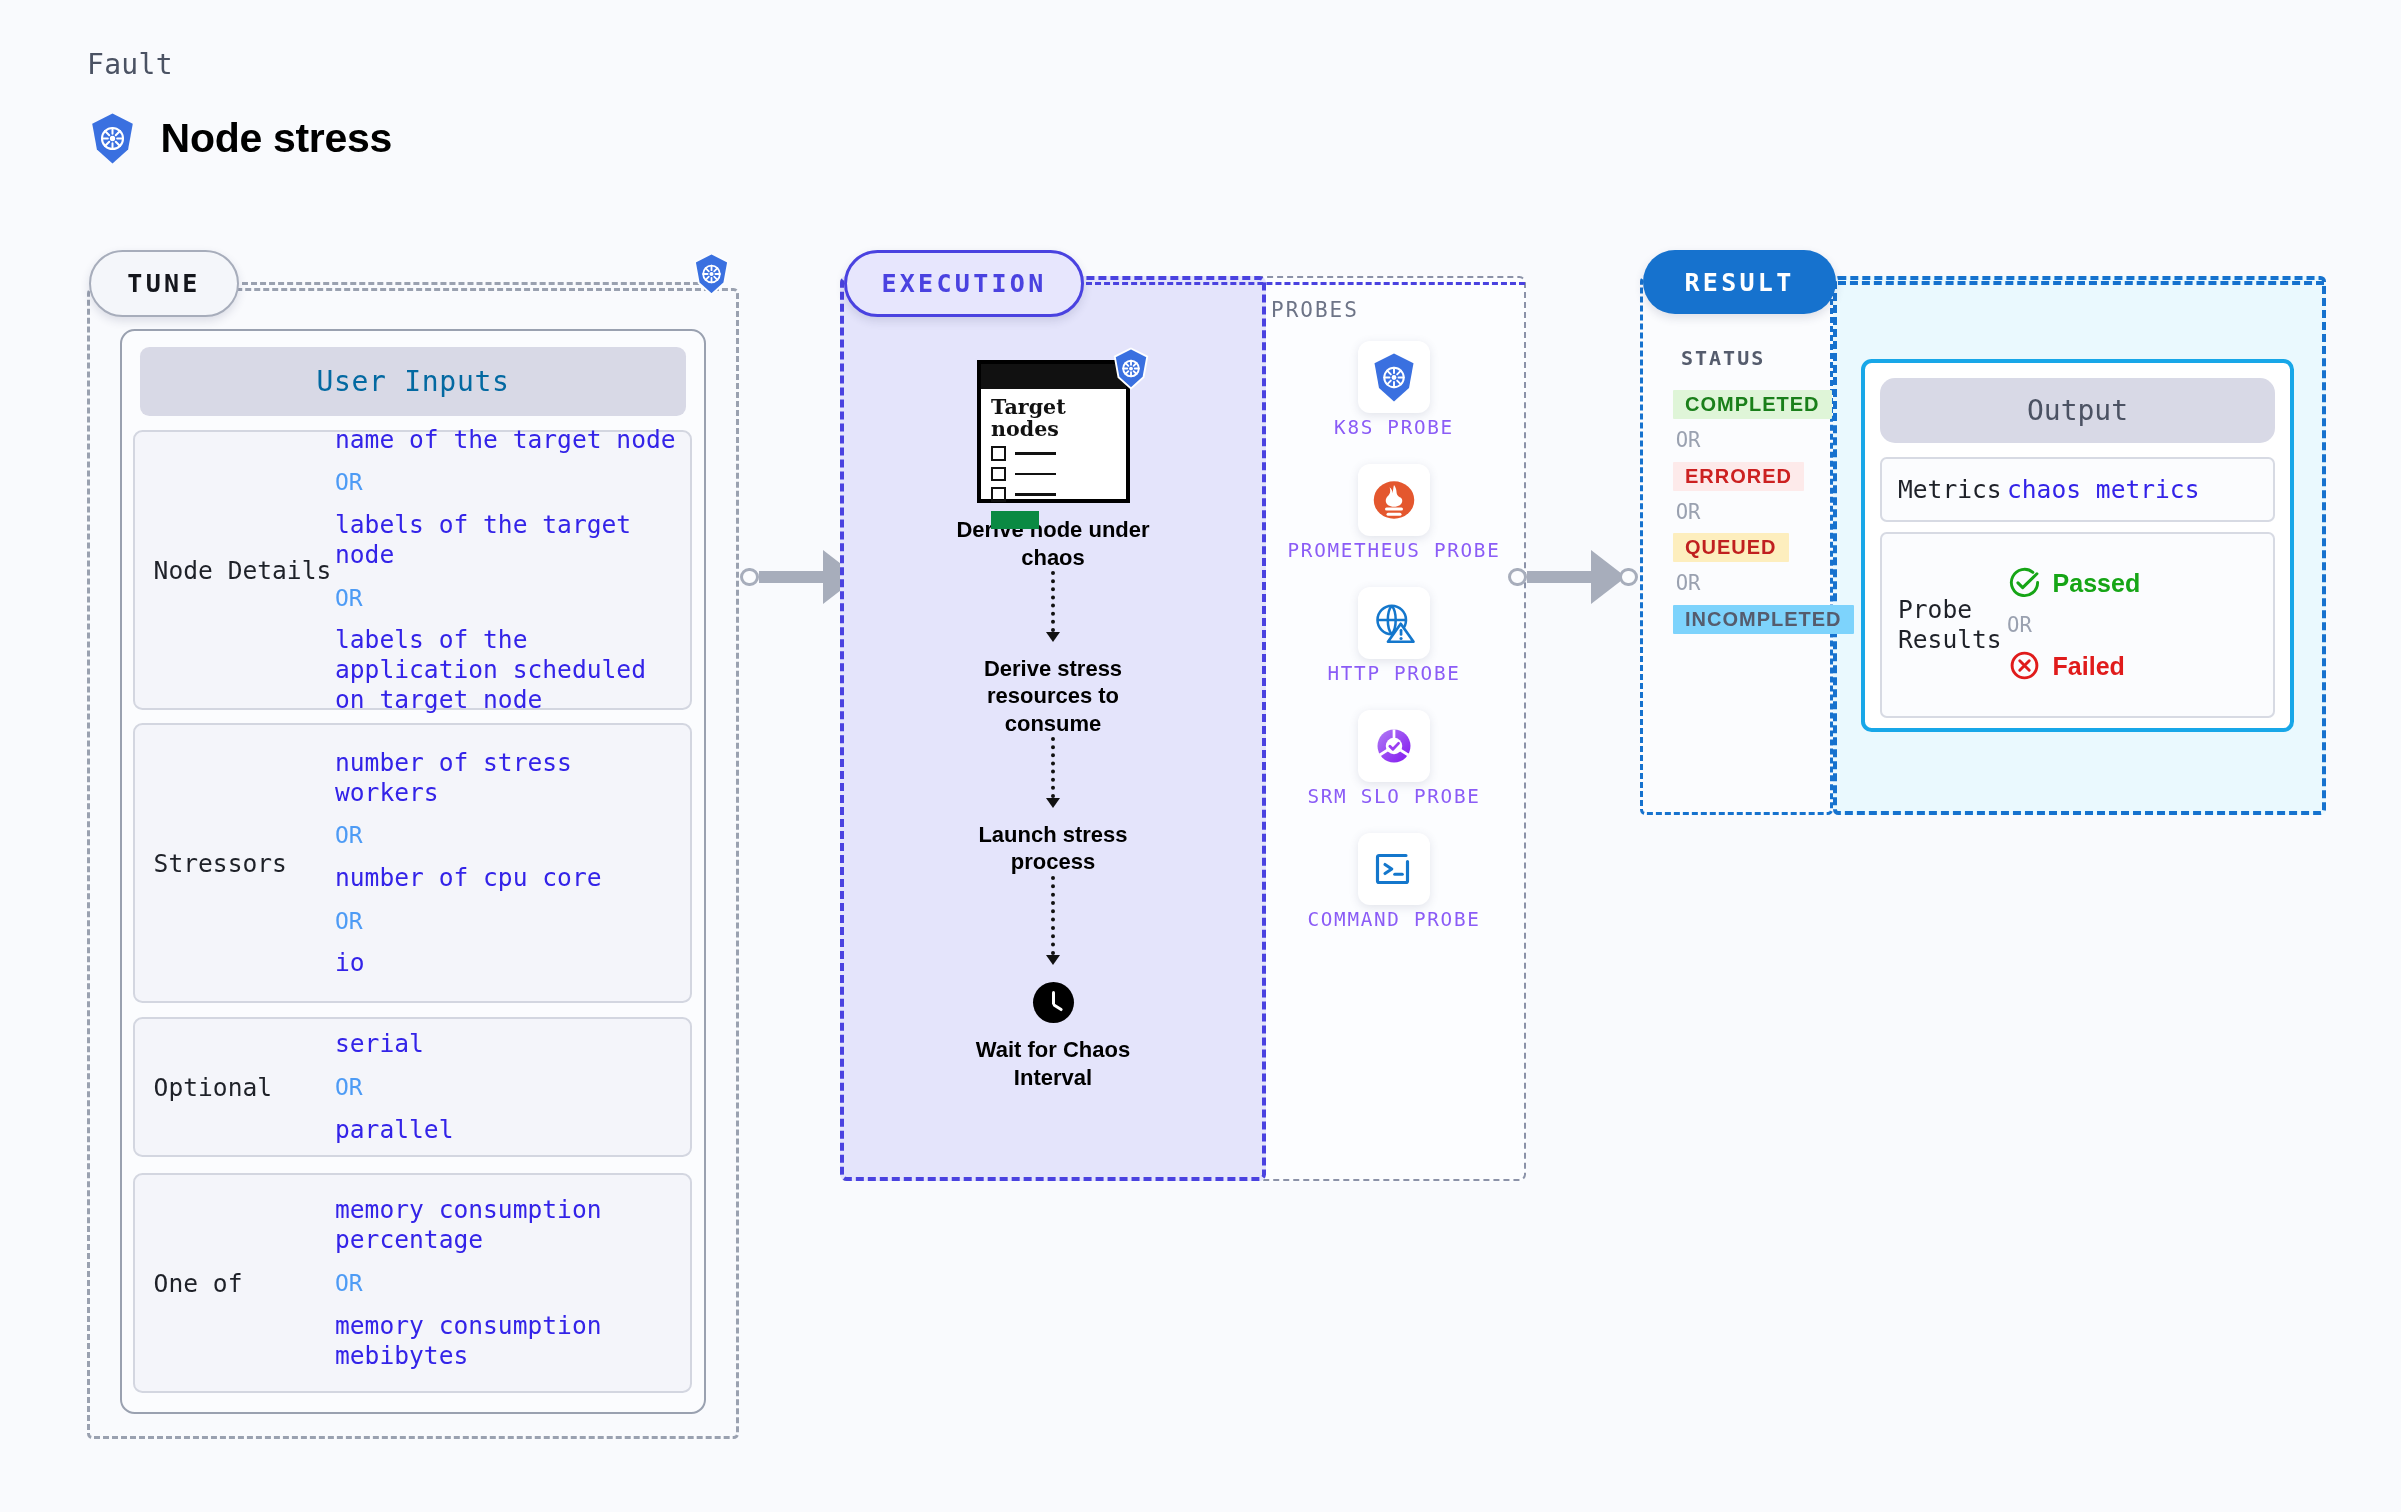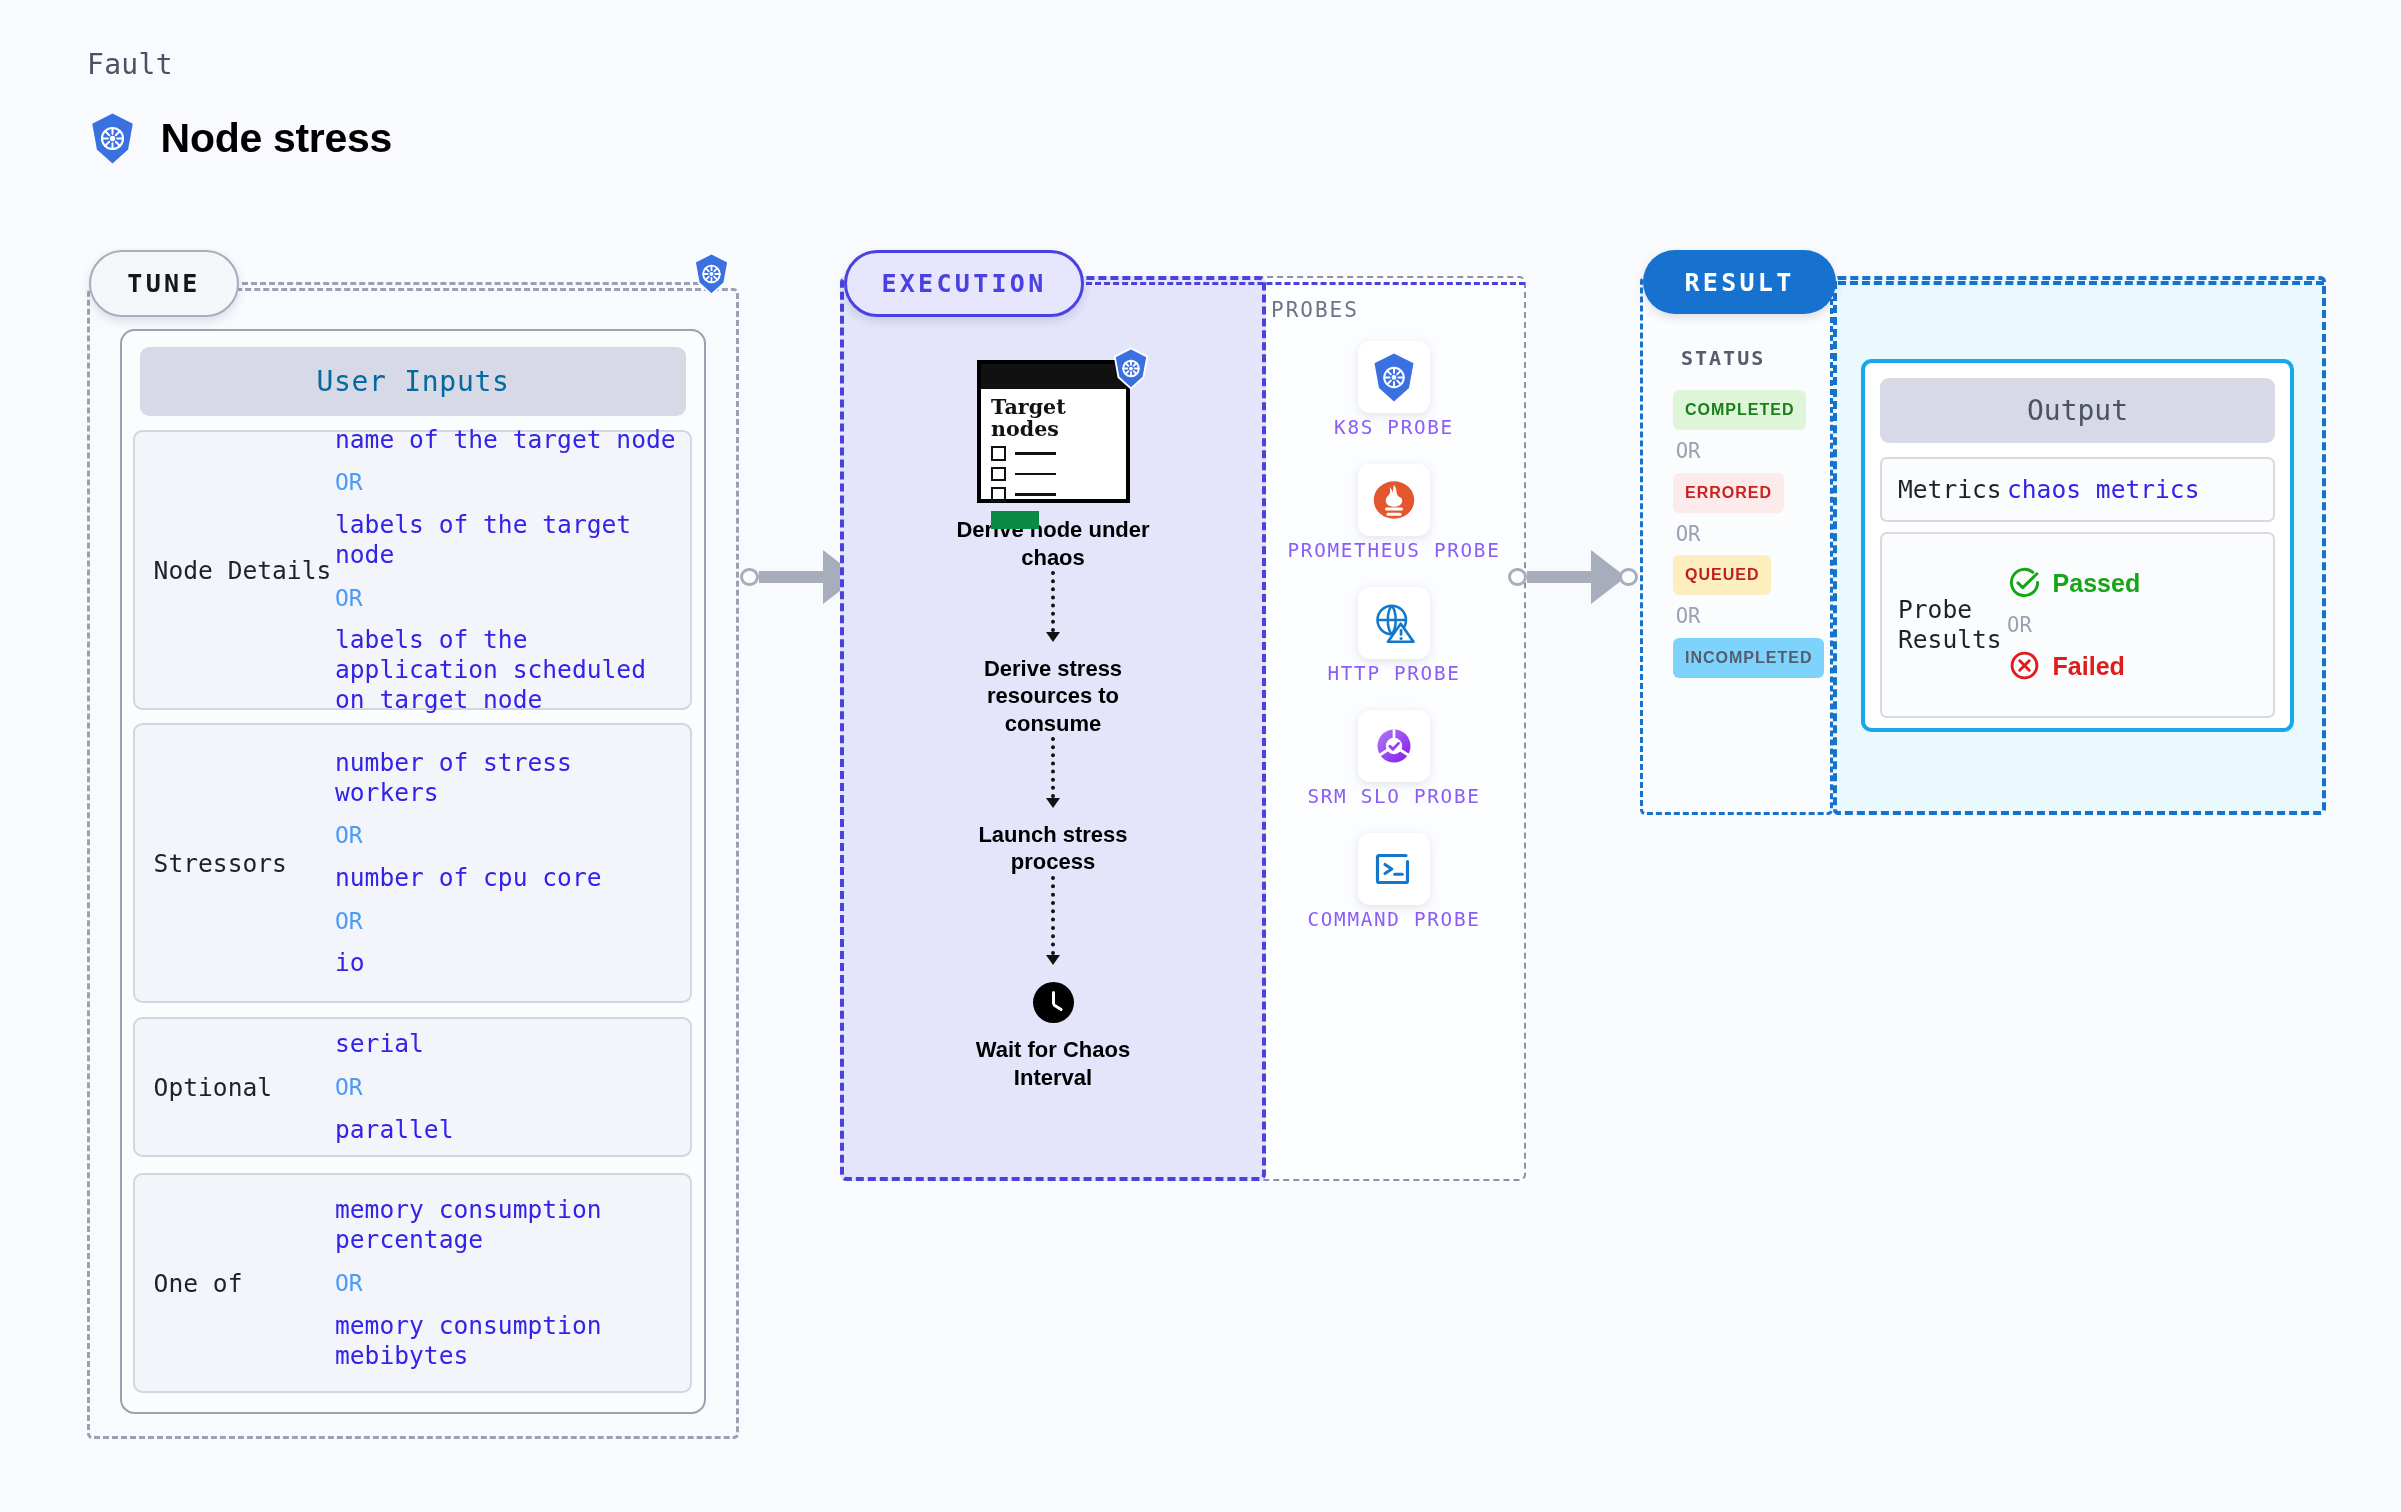--- a/index.html
+++ b/index.html
@@ -224,38 +224,38 @@
   .status-title {
     position: absolute; left: 1681px; top: 346px;
     font-family: "DejaVu Sans Mono", monospace;
     font-size: 20px; font-weight: bold; color: #555c6d; letter-spacing: 2px;
   }
   .status-list {
     position: absolute; left: 1673px; top: 390px;
     display: flex; flex-direction: column; align-items: flex-start; gap: 9.3px;
   }
   .badge {
-    display: inline-block; padding: 11px 12px; border-radius: 6px;
-    font-size: 16px; font-weight: bold; letter-spacing: 1px;
+    display: inline-block; padding: 3px 12px; border-radius: 1px;
+    font-size: 20px; font-weight: bold; letter-spacing: 1px;
   }
   .st-or {
     font-family: "DejaVu Sans Mono", monospace;
     font-size: 20.6px; color: #9aa1b0; padding-left: 2.7px;
   }
 
   
   .out-card {
     position: absolute; left: 1861px; top: 359px;
     width: 433px; height: 373px;
     background: #fff; border: 4.7px solid #18a7e8; border-radius: 10.6px;
   }
   .out-header {
     position: absolute; left: 1880px; top: 378px;
     width: 395px; height: 65px; background: #d8d9e6;
-    border-radius: 9px; display: flex; align-items: center; justify-content: center;
+    border-radius: 15px; display: flex; align-items: center; justify-content: center;
     font-family: "DejaVu Sans Mono", monospace;
     font-size: 28px; color: #4b5263;
   }
   .out-row {
     position: absolute; left: 1880px; width: 395px;
     background: #fbfcfe; border: 2px solid #d7dae3; border-radius: 6.7px;
     display: flex; align-items: center;
   }
   .out-row-metrics { top: 457px; height: 65px; }
   .out-row-probe   { top: 532px; height: 186px; }

